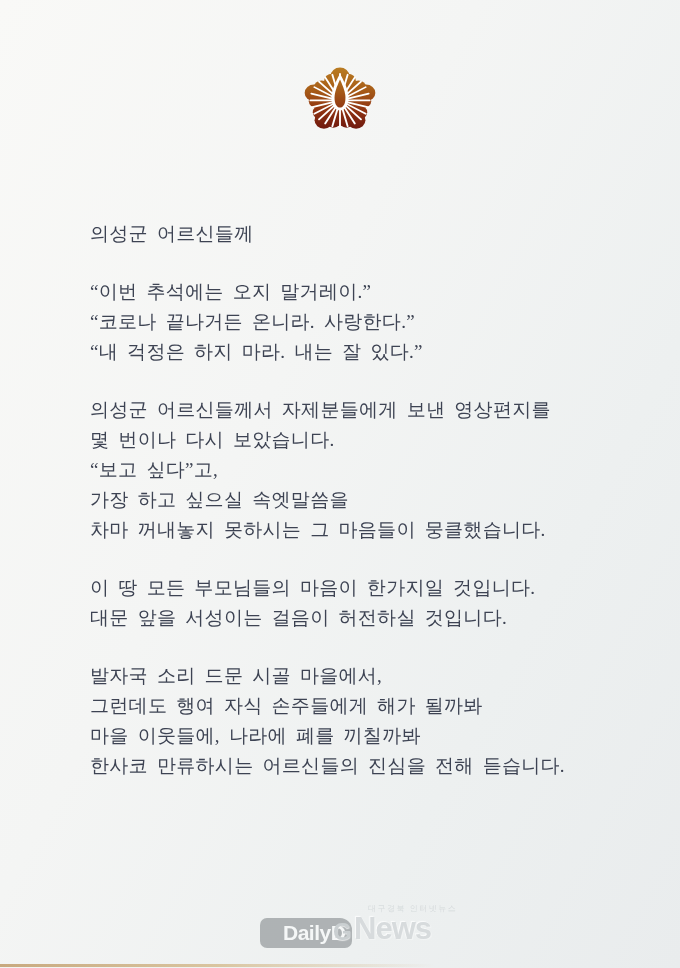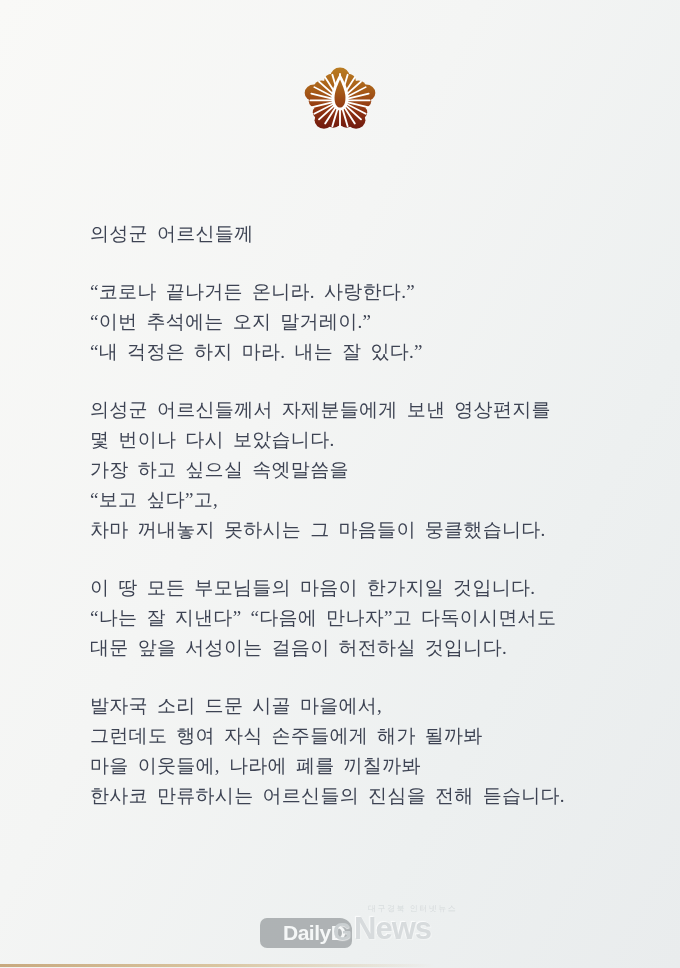--- a/index.html
+++ b/index.html
@@ -132,36 +132,35 @@
 
       <path d="M60,22 C53,36 49,47 49,56 C49,67 54,74 60,74 C66,74 71,67 71,56 C71,47 67,36 60,22 Z" fill="#ffffff"></path>
       <path d="M60,30 C55.5,41 53,49 53,56 C53,65 56,70 60,70 C64,70 67,65 67,56 C67,49 64.5,41 60,30 Z" fill="url(#bz)"></path>
     </svg>
   </div>
 
   <section class="letter">
     <p class="salutation">의성군 어르신들께</p>
 
     <div class="para">
+      <div class="line">“이번 추석에는 오지 말거레이.”</div>
       <div class="line">“코로나 끝나거든 온니라. 사랑한다.”</div>
-      <div class="line">“이번 추석에는 오지 말거레이.”</div>
       <div class="line">“내 걱정은 하지 마라. 내는 잘 있다.”</div>
     </div>
 
     <div class="para">
       <div class="line">의성군 어르신들께서 자제분들에게 보낸 영상편지를</div>
       <div class="line">몇 번이나 다시 보았습니다.</div>
+      <div class="line">“보고 싶다”고,</div>
       <div class="line">가장 하고 싶으실 속엣말씀을</div>
-      <div class="line">“보고 싶다”고,</div>
       <div class="line">차마 꺼내놓지 못하시는 그 마음들이 뭉클했습니다.</div>
     </div>
 
     <div class="para">
       <div class="line">이 땅 모든 부모님들의 마음이 한가지일 것입니다.</div>
-      <div class="line">“나는 잘 지낸다” “다음에 만나자”고 다독이시면서도</div>
       <div class="line">대문 앞을 서성이는 걸음이 허전하실 것입니다.</div>
     </div>
 
     <div class="para">
       <div class="line">발자국 소리 드문 시골 마을에서,</div>
       <div class="line">그런데도 행여 자식 손주들에게 해가 될까봐</div>
       <div class="line">마을 이웃들에, 나라에 폐를 끼칠까봐</div>
       <div class="line">한사코 만류하시는 어르신들의 진심을 전해 듣습니다.</div>
     </div>
   </section>

